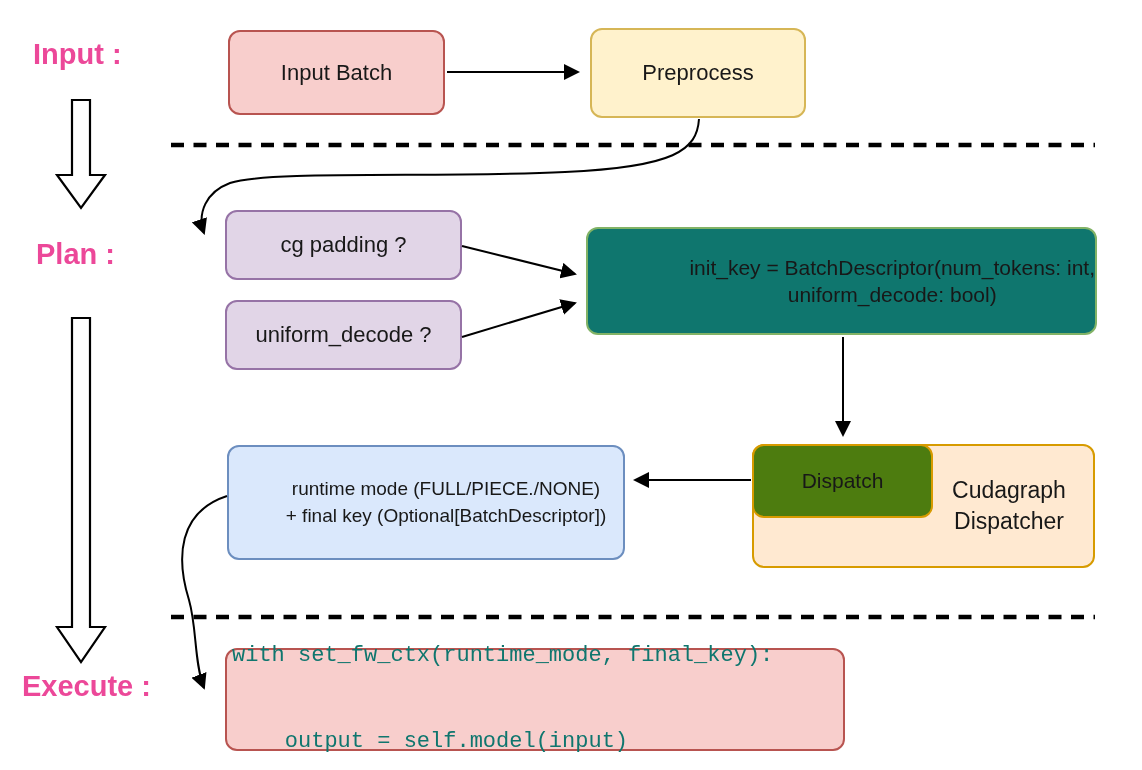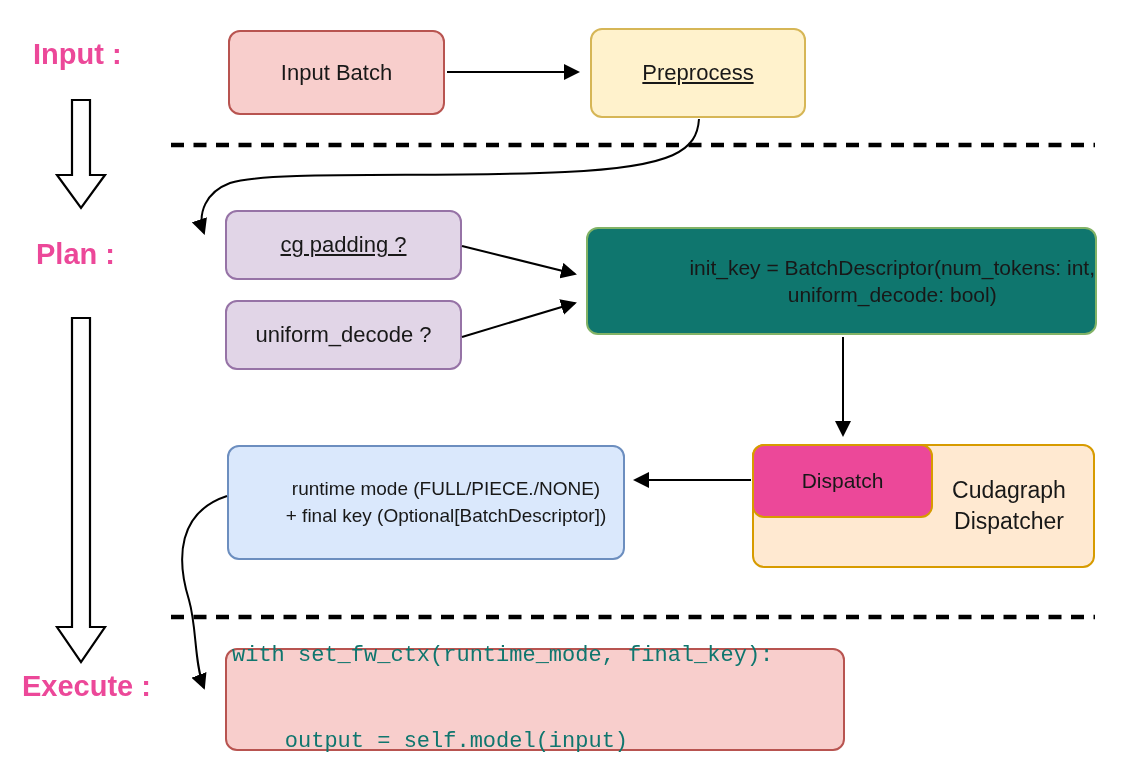--- a/index.html
+++ b/index.html
@@ -29,30 +29,30 @@
     border-radius:12px;
     display:flex;
     align-items:center;
     justify-content:center;
     text-align:center;
     color:#181818;
     z-index:1;
   }
   .box .lines span { display:block; }
   .red    { background:#f8cecc; border-color:#b85450; }
-  .yellow { background:#fff2cc; border-color:#d6b656;text-decoration:underline; }
+  .yellow { background:#fff2cc; border-color:#d6b656; }
   .purple { background:#e1d5e7; border-color:#9673a6; }
   .green  { background:#0f766e; border-color:#82b366;justify-content:flex-end; }
   .blue   { background:#dae8fc; border-color:#6c8ebf; }
   .orange-outer { background:#ffe9d1; border-color:#d79b00; }
-  .orange-inner { background:#ec4899; border-color:#d79b00; z-index:2; }
+  .orange-inner { background:#4d7c0f; border-color:#d79b00; z-index:2; }
 
   #input-batch    { left:228px; top:30px;  width:217px; height:85px;  font-size:22px; }
   #preprocess     { left:590px; top:28px;  width:216px; height:90px;  font-size:22px; }
-  #cg-padding     { left:225px; top:210px; width:237px; height:70px;  font-size:22px;text-decoration:underline; }
+  #cg-padding     { left:225px; top:210px; width:237px; height:70px;  font-size:22px; }
   #uniform-decode { left:225px; top:300px; width:237px; height:70px;  font-size:22px; }
   #init-key       { left:586px; top:227px; width:511px; height:108px; font-size:21px; line-height:1.3; }
   #runtime-mode   { left:227px; top:445px; width:398px; height:115px; font-size:19px; line-height:1.4;padding-left:40px; }
   #cudagraph-outer{ left:752px; top:444px; width:343px; height:124px; font-size:23px; line-height:1.35;
                     justify-content:flex-end; }
   #cudagraph-outer .lines { width:168px; }
   #dispatch-inner { left:752px; top:444px; width:181px; height:74px;  font-size:21px; }
   #exec-code      {
     left:225px; top:648px; width:620px; height:103px;
     font-family:"Liberation Mono", monospace;

